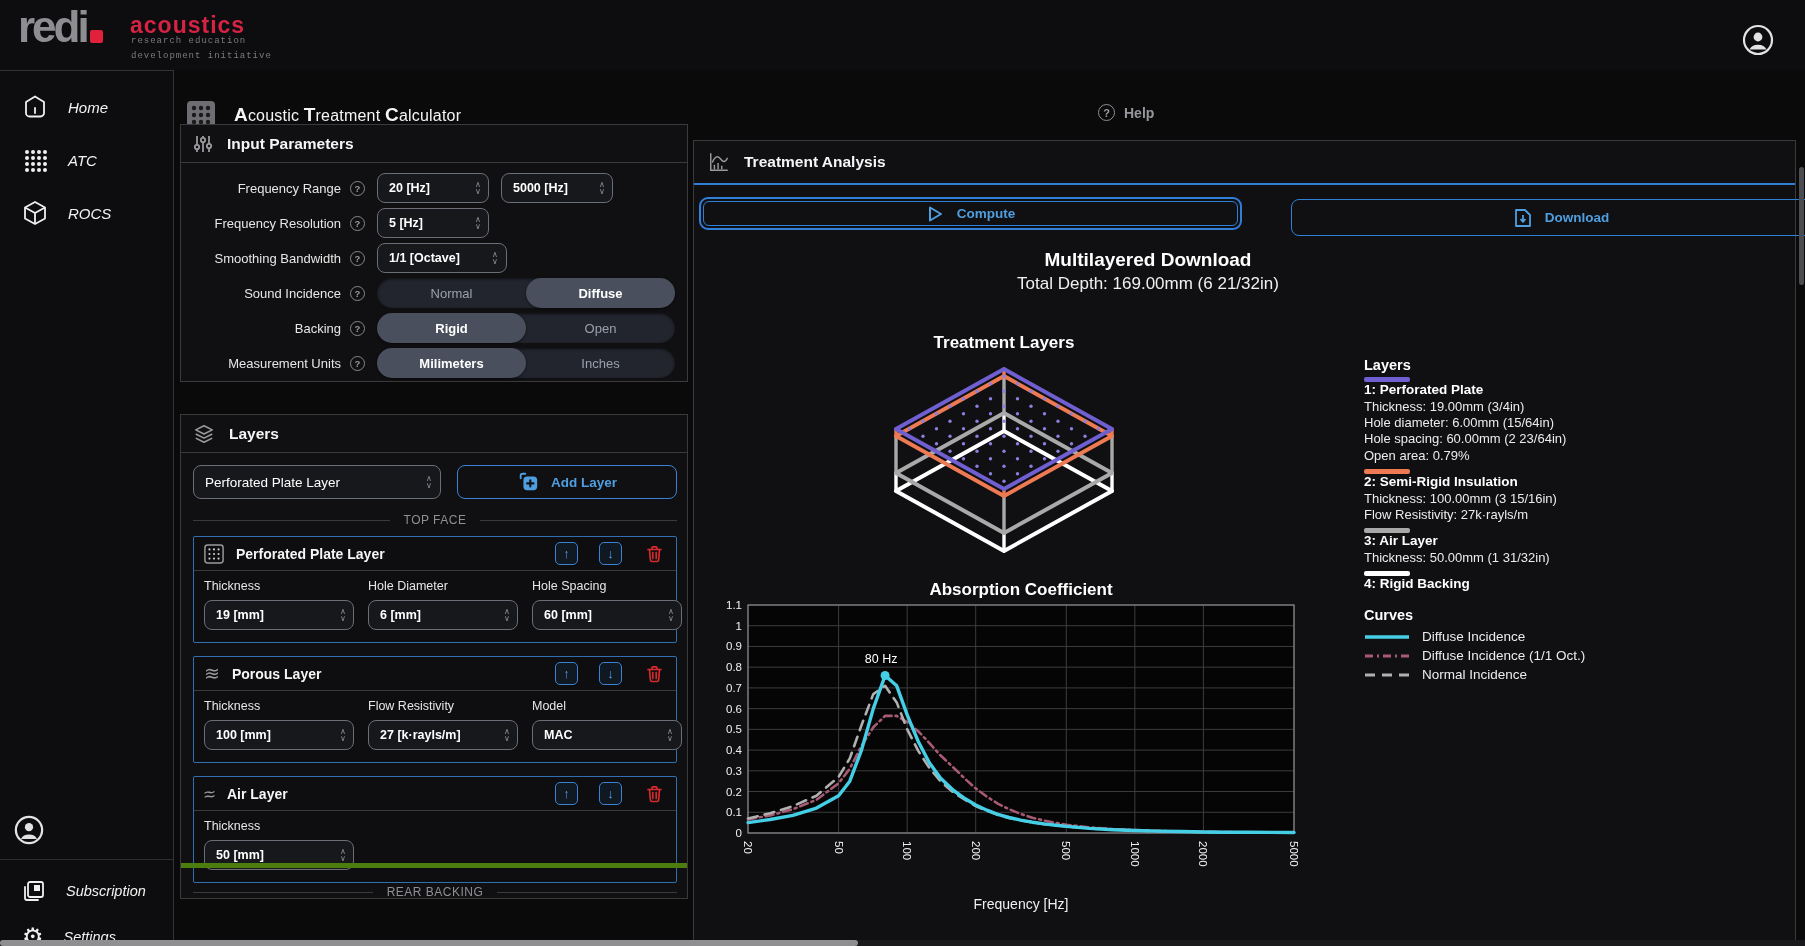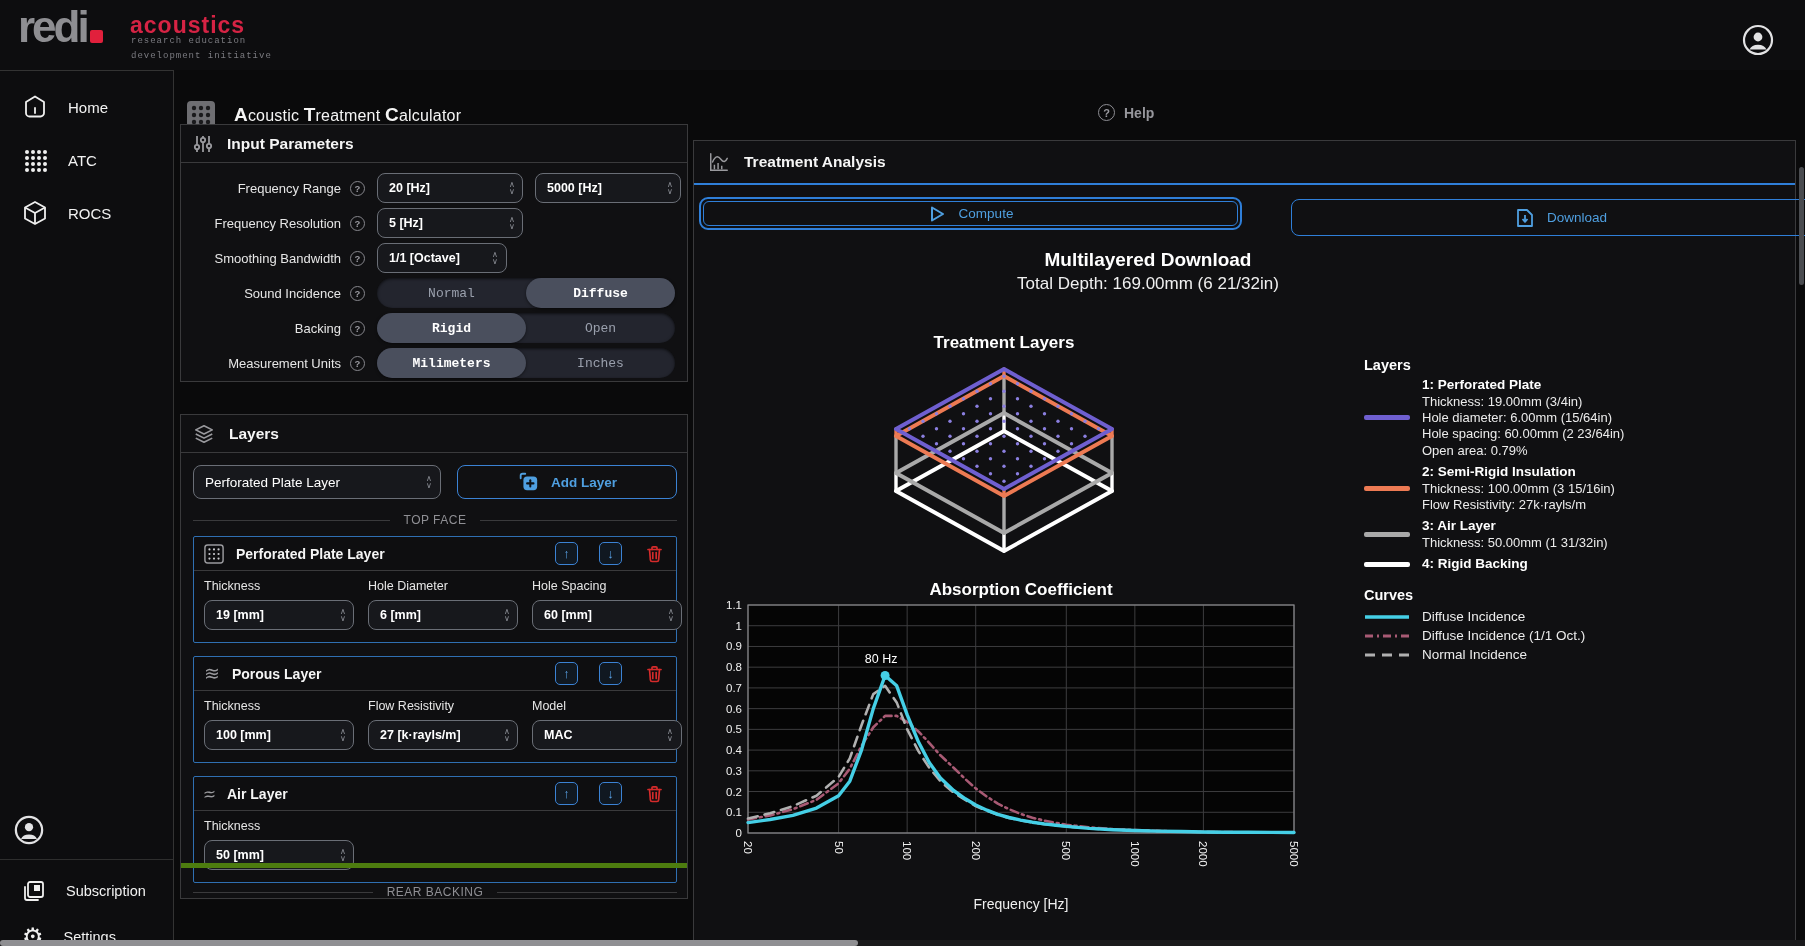--- a/index.html
+++ b/index.html
@@ -11,21 +11,21 @@
   #logo { position:absolute; left:18px; top:6px; width:300px; height:60px; }
   #logo-word { position:absolute; left:0; top:-4px; font-size:44px; font-weight:700; letter-spacing:-3px; color:#8e8e92; }
   #logo-dot { position:absolute; left:72px; top:24px; width:13px; height:13px; background:#e1203c; border-radius:2px; }
   #logo-acoustics { position:absolute; left:112px; top:6px; font-size:23px; font-weight:700; letter-spacing:1px; color:#d62344; }
   .logo-tag { position:absolute; left:113px; font-size:9px; letter-spacing:1px; color:#7b7b80; font-family:"Liberation Mono","DejaVu Sans Mono",monospace; }
   #tag1 { top:30px; } #tag2 { top:45px; }
   #top-avatar { position:absolute; left:1742px; top:24px; width:32px; height:32px; }
 
   
   #sidebar { position:absolute; left:0; top:70px; width:174px; height:876px; background:#0d0d0f; border-top:1px solid #333; border-right:1px solid #333; }
-  .side-item { position:absolute; left:0; width:173px; height:48px; display:flex; align-items:center; gap:20px; padding-left:22px; cursor:pointer; }
+  .side-item { position:absolute; left:0; width:173px; height:48px; display:flex; align-items:center; gap:20px; padding-left:22px; cursor:pointer;font-style:italic; }
   .side-item span.lbl { font-size:15px; color:#f2f2f2; }
   #side-divider { position:absolute; left:0; top:788px; width:173px; border-top:1px solid #2e2e2e; }
   #side-avatar { position:absolute; left:14px; top:744px; width:30px; height:30px; }
 
   
   #atc-title { position:absolute; left:186px; top:100px; display:flex; align-items:center; gap:18px; }
   #atc-title .t { font-size:16px; color:#f5f5f5; letter-spacing:.2px; }
   #atc-title .t b { font-size:19px; font-weight:700; }
   #help { position:absolute; left:1098px; top:104px; display:flex; align-items:center; gap:9px; cursor:pointer; }
   #help .q { width:17px; height:17px; border:1.6px solid #8e8e94; border-radius:50%; color:#9a9aa0; font-size:11px; font-weight:700; display:flex; align-items:center; justify-content:center; }
@@ -35,32 +35,32 @@
   .panel { position:absolute; background:#101012; border:1px solid #3a3a3c; }
   .panel-head { height:38px; display:flex; align-items:center; gap:14px; padding:0 12px; border-bottom:1px solid #3a3a3c; }
   .panel-head .pt { font-size:15.5px; font-weight:700; color:#f5f5f5; }
 
   #input-panel { left:180px; top:124px; width:508px; height:258px; }
   .ip-row { position:absolute; left:0; width:508px; height:30px; display:flex; align-items:center; }
   .ip-label { width:160px; text-align:right; font-size:13px; color:#e6e6e6; }
   .qmark { width:15px; height:15px; margin-left:9px; border:1.4px solid #86868c; border-radius:50%; color:#9a9aa0; font-size:9.5px; font-weight:700; display:flex; align-items:center; justify-content:center; flex:0 0 auto; cursor:pointer; }
   .ctl-zone { margin-left:12px; display:flex; gap:12px; }
 
-  .spin { display:flex; width:146px; height:30px; background:#17181c; border:1px solid #6a6e76; border-radius:8px; overflow:hidden; }
+  .spin { display:flex; width:112px; height:30px; background:#17181c; border:1px solid #6a6e76; border-radius:8px; overflow:hidden; }
   .spin .v { flex:1; display:flex; align-items:center; padding-left:11px; font-size:12.5px; font-weight:700; color:#fff; }
   .spin .btns { width:20px; display:flex; flex-direction:column; align-items:center; justify-content:center; color:#8d9097; }
   .spin .btns span { font-size:8px; line-height:7px; cursor:pointer; }
 
   .sel-ctl { display:flex; width:130px; height:30px; background:#17181c; border:1px solid #6a6e76; border-radius:8px; align-items:center; cursor:pointer; }
   .sel-ctl .v { flex:1; padding-left:11px; font-size:12.5px; font-weight:700; color:#fff; }
   .sel-ctl .chev { width:22px; display:flex; flex-direction:column; align-items:center; color:#8d9097; }
   .sel-ctl .chev span { font-size:8px; line-height:7px; }
 
   .toggle { width:298px; height:30px; background:#23252e; border-radius:15px; display:flex; box-shadow:inset 0 1px 3px rgba(0,0,0,.6); }
-  .toggle .opt { flex:1; display:flex; align-items:center; justify-content:center; font-size:13px; color:#9aa0ad; border-radius:15px; cursor:pointer;font-family:Liberation Mono, monospace; }
+  .toggle .opt { flex:1; display:flex; align-items:center; justify-content:center; font-size:13px; color:#9aa0ad; border-radius:15px; cursor:pointer; }
   .toggle .opt.sel { background:#4a4f5d; color:#fff; font-weight:600; box-shadow:0 1px 3px rgba(0,0,0,.5); }
 
   
   #layers-panel { left:180px; top:414px; width:508px; height:485px; }
   #layer-select { position:absolute; left:12px; top:50px; width:248px; height:34px; }
   #add-layer { position:absolute; left:276px; top:50px; width:220px; height:34px; border:1.6px solid #3b82d4; border-radius:8px; background:transparent; display:flex; align-items:center; justify-content:center; gap:12px; cursor:pointer; }
   #add-layer .al { color:#4f9fe0; font-size:13.5px; font-weight:700; }
   .face-divider { position:absolute; left:12px; width:484px; display:flex; align-items:center; gap:14px; color:#8f8f94; font-size:12px; letter-spacing:.5px; }
   .face-divider:before,.face-divider:after { content:""; flex:1; border-top:1px solid #3a3a3c; }
   #rear-wrap { position:absolute; left:0; top:448px; width:506px; height:36px; border-top:5px solid #4d7c0f; }
@@ -75,31 +75,31 @@
   .fld .fl { font-size:12.5px; color:#e6e6e6; margin-bottom:7px; }
   .fld .spin,.fld .sel-ctl { width:150px; }
 
   
   #analysis-panel { left:693px; top:140px; width:1103px; height:804px; }
   #an-head { height:44px; display:flex; align-items:center; gap:14px; padding:0 14px; border-bottom:2px solid #2f7fd9; }
   #an-head .pt { font-size:15.5px; font-weight:700; color:#f5f5f5; }
   #compute-btn { position:absolute; left:5px; top:56px; width:543px; height:33px; border:2px solid #2f7fd9; border-radius:9px; padding:2px; cursor:pointer; background:transparent; }
   #compute-inner { width:100%; height:100%; border:1px solid #2f7fd9; border-radius:6px; display:flex; align-items:center; justify-content:center; gap:13px; }
   #download-btn { position:absolute; left:557px; top:58px; width:541px; height:37px; border:1.6px solid #2f7fd9; border-radius:8px; display:flex; align-items:center; justify-content:center; gap:13px; cursor:pointer; background:transparent;margin-left:40px; }
-  .btn-label { color:#4f9fe0; font-size:13.5px; font-weight:400; }
+  .btn-label { color:#4f9fe0; font-size:13.5px; font-weight:700; }
 
   #result-title { position:absolute; left:104px; top:108px; width:700px; text-align:center; }
   #result-title .rt1 { font-size:19px; font-weight:700; color:#fff; }
   #result-title .rt2 { font-size:17px; color:#f0f0f0; margin-top:3px; }
   #diagram-title { position:absolute; left:160px; top:192px; width:300px; text-align:center; font-size:17px; font-weight:700; color:#fff; }
   #diagram { position:absolute; left:165px; top:218px; }
 
   #legend { position:absolute; left:670px; top:216px; width:430px; }
   #legend h4 { font-size:14.5px; font-weight:700; color:#fff; margin:0 0 4px 0; }
-  .lg-entry { display:flex; margin-bottom:5px; }
+  .lg-entry { display:flex; margin-bottom:5px;flex-direction:column; }
   .lg-swatch-col { width:58px; display:flex; align-items:center; }
   .lg-swatch { width:46px; height:5px; border-radius:2px; }
   .lg-text .t { font-size:13.5px; font-weight:700; color:#fff; line-height:1.25; }
   .lg-text .d { font-size:13px; color:#ececec; line-height:1.25; }
   #curves-legend { margin-top:14px; }
   .cv-entry { display:flex; align-items:center; gap:12px; height:19px; }
   .cv-entry .cl { font-size:13.5px; color:#ececec; }
 
   #chart-wrap { position:absolute; left:16px; top:438px; }
 

